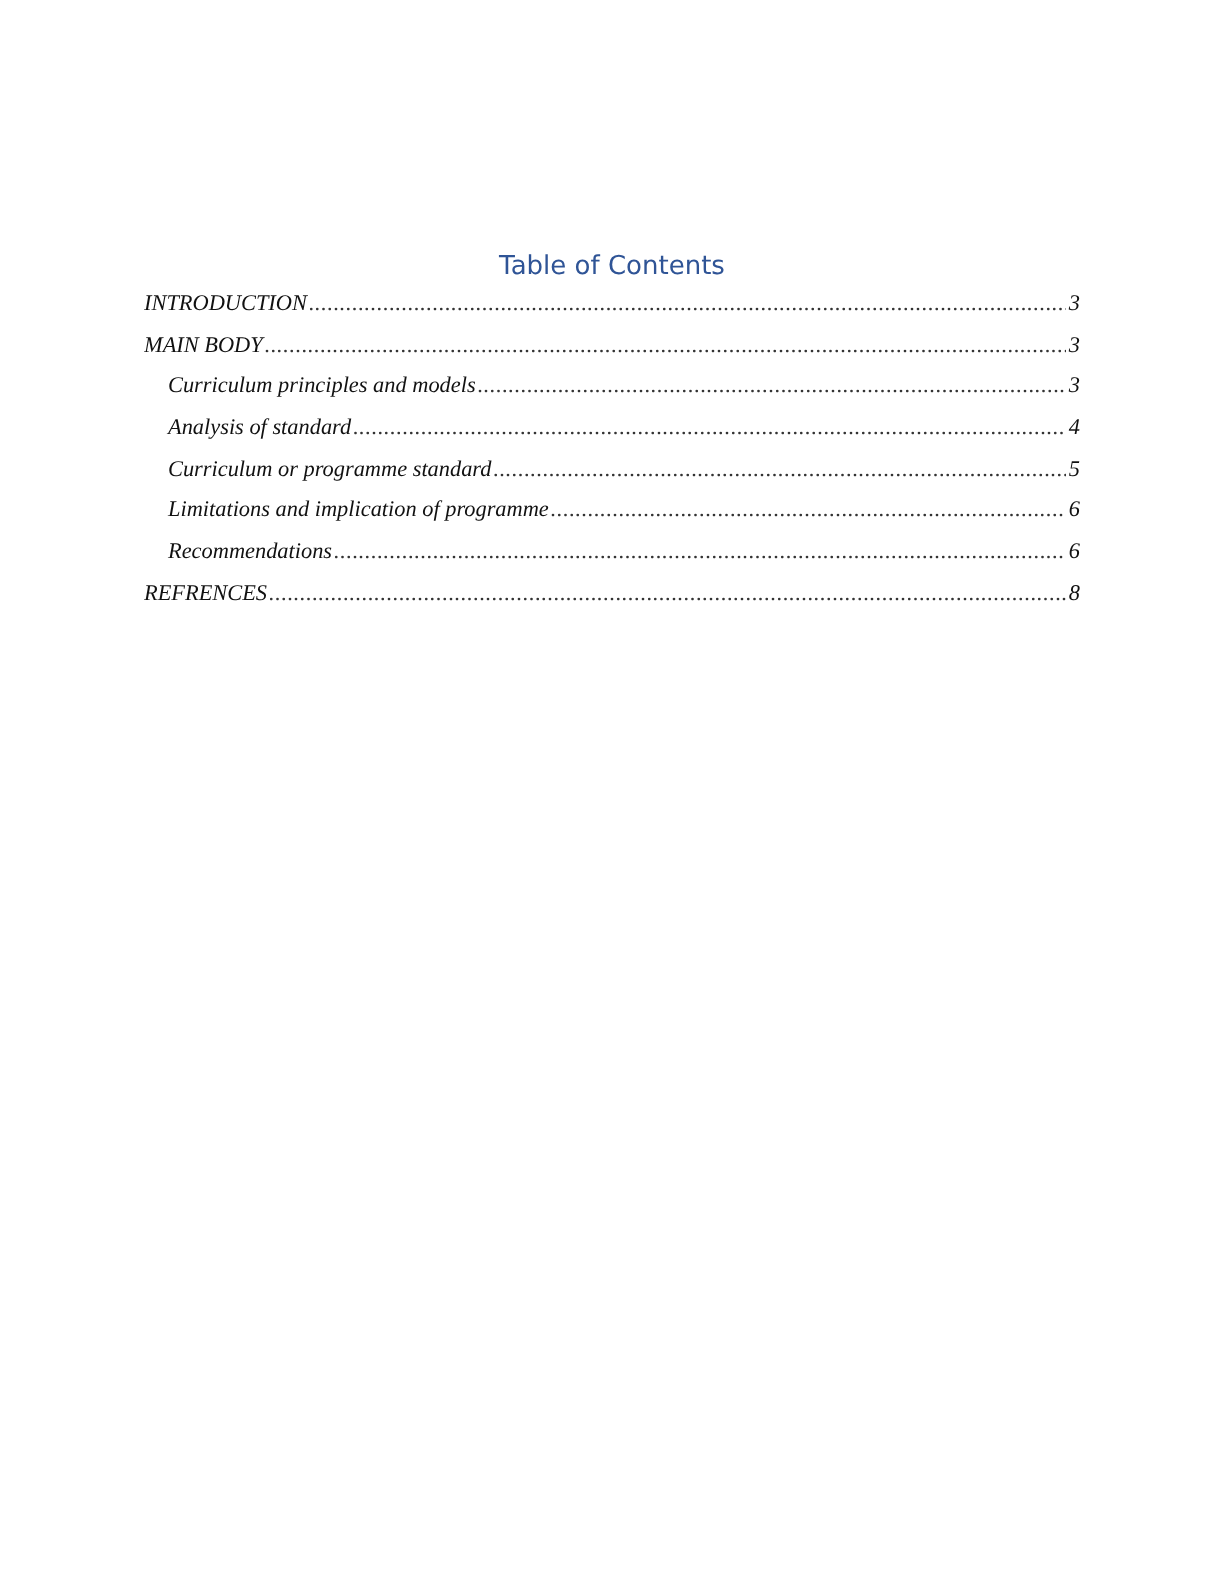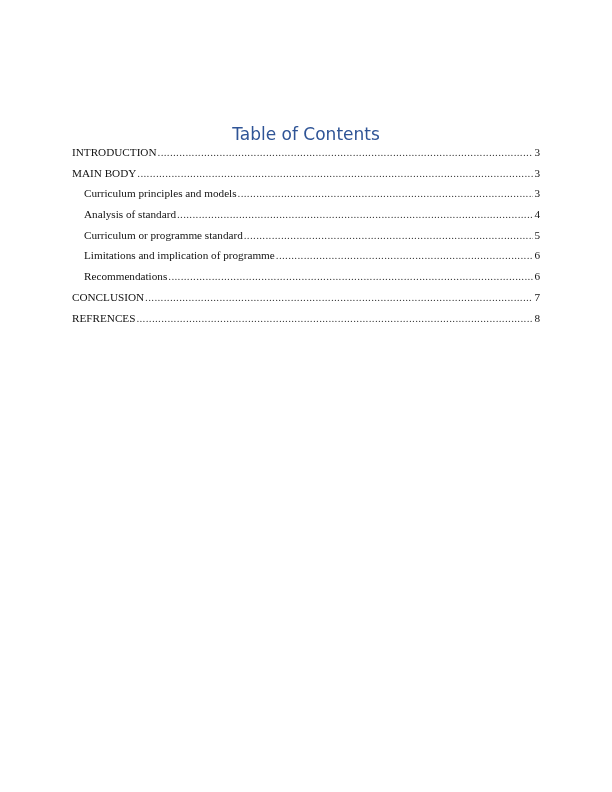--- a/index.html
+++ b/index.html
@@ -2,27 +2,27 @@
 <html><head>
 <meta charset="utf-8">
 <style>
   html, body { margin: 0; padding: 0; background: #ffffff; }
   body { width: 612px; height: 792px; position: relative; overflow: hidden; }
   .page { position: absolute; left: 0; top: 0; width: 612px; height: 792px; background: #fff; }
   .toc-title {
     position: absolute; left: 0; width: 612px; top: 123px;
     text-align: center;
     font-family: "DejaVu Sans", sans-serif;
-    font-size: 17px; color: #2F5496; line-height: 22px;
+    font-size: 13px; color: #2F5496; line-height: 22px;
   }
   .toc { position: absolute; left: 72px; top: 144px; width: 468px; }
   .toc-entry {
     position: relative; height: 20.7px; line-height: 16px;
     font-family: "Liberation Serif", serif; font-size: 11.2px; color: #111;
-    display: flex; align-items: baseline; white-space: nowrap; overflow: hidden;
+    display: flex; align-items: baseline; white-space: nowrap; overflow: hidden; font-style: italic;
   }
   .toc-entry.level-2 { padding-left: 12px; justify-content: space-between; }
   .toc-entry .label { flex: 0 0 auto; }
   .toc-entry .leader {
     flex: 1 1 auto; overflow: hidden; margin: 0 1px;
     color: #333;
   }
   .toc-entry .leader::before {
     content: "....................................................................................................................................................................................................................................";
     letter-spacing: 0.3px;
@@ -65,23 +65,18 @@
       <span class="label">Limitations and implication of programme</span>
       <span class="leader"></span>
       <span class="page-num">6</span>
     </div>
     <div class="toc-entry level-2">
       <span class="label">Recommendations</span>
       <span class="leader"></span>
       <span class="page-num">6</span>
     </div>
     <div class="toc-entry level-1">
-      <span class="label">CONCLUSION</span>
-      <span class="leader"></span>
-      <span class="page-num">7</span>
-    </div>
-    <div class="toc-entry level-1">
       <span class="label">REFRENCES</span>
       <span class="leader"></span>
       <span class="page-num">8</span>
     </div>
   </div>
 </div>
 
 </body></html>

